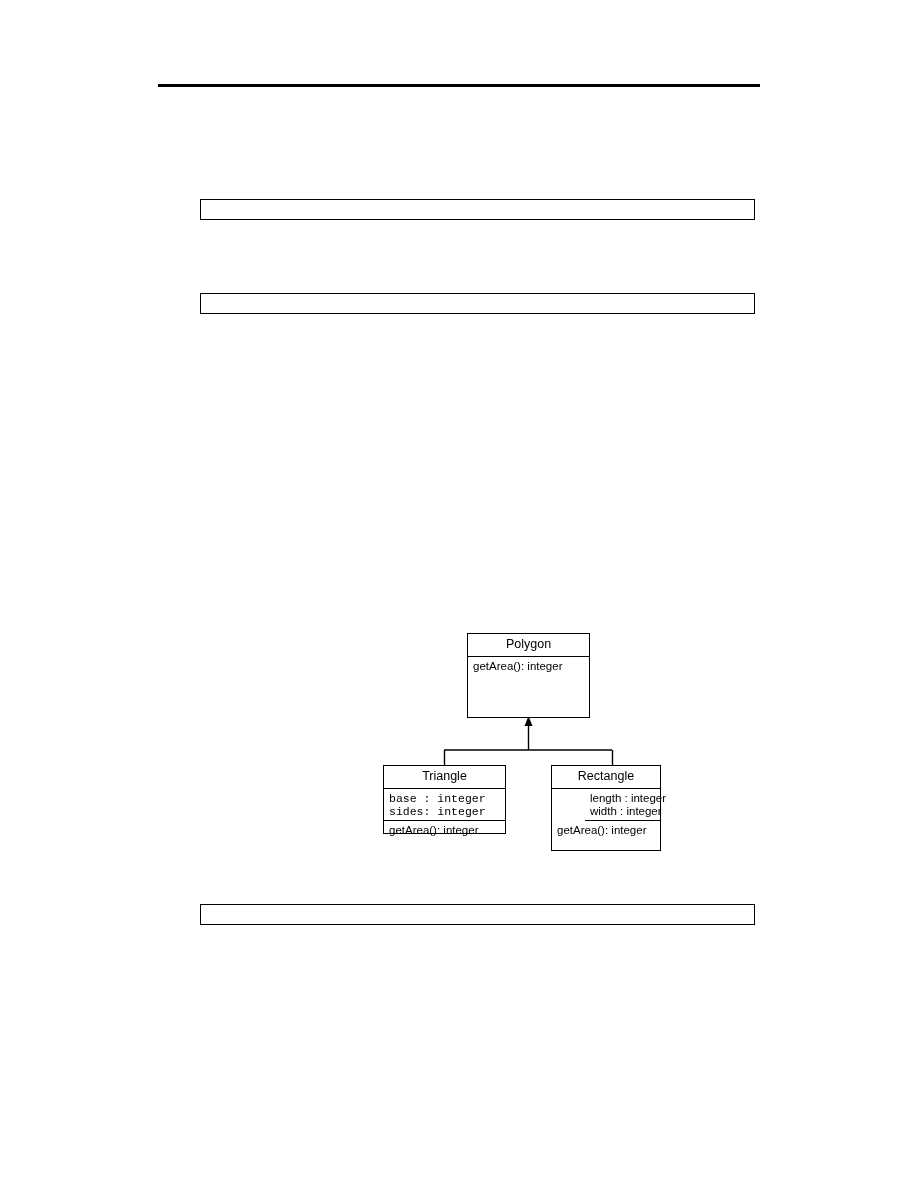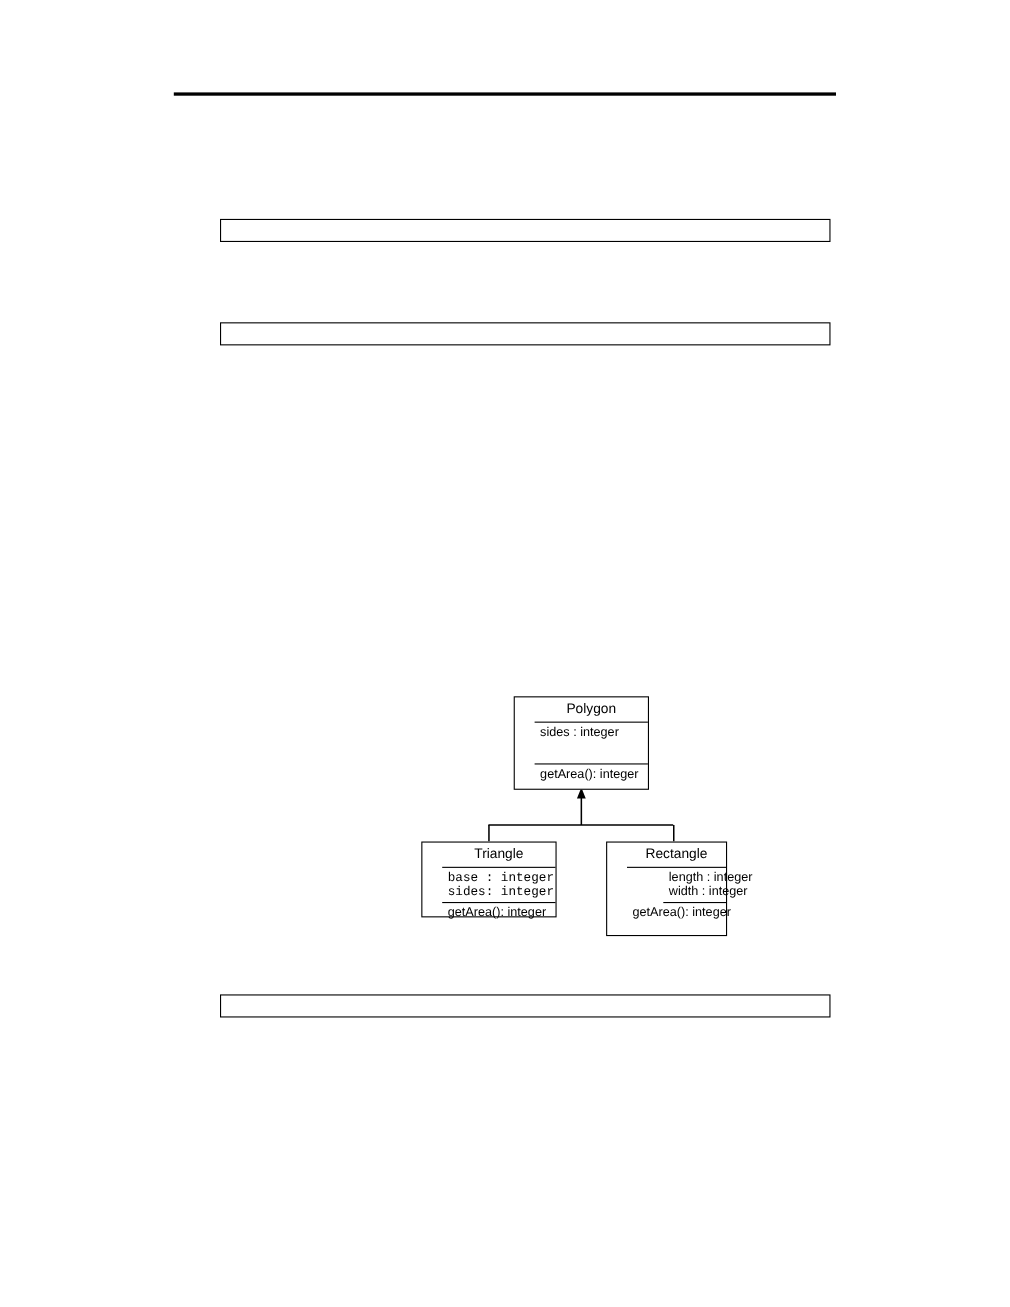--- a/index.html
+++ b/index.html
@@ -52,21 +52,20 @@
     height: 235px;
   }
 
   .uml-class {
     position: absolute;
     border: 1px solid #000000;
     background: #ffffff;
     box-sizing: border-box;
     font-size: 11.5px;
     line-height: 1.0;
-    padding-left: 18px;
   }
   .uml-name {
     text-align: center;
     padding: 4px 4px 5px 4px;
     border-bottom: 1px solid #000000;
     font-size: 12.5px;
     box-sizing: border-box;
   }
   .uml-attrs {
     padding: 3px 5px 4px 5px;
@@ -144,23 +143,20 @@
 
       <line x1="74.5" y1="125" x2="74.5" y2="140" stroke="#000000" stroke-width="1.4"></line>
 
       <line x1="242.5" y1="125" x2="242.5" y2="140" stroke="#000000" stroke-width="1.4"></line>
 
       <polygon points="158.5,91 154.5,101 162.5,101" fill="#000000"></polygon>
     </svg>
 
     <div class="uml-class" id="uml-class-polygon">
       <div class="uml-name">Polygon</div>
-      <div class="uml-attrs">
-        <span class="uml-line">sides : integer</span>
-      </div>
       <div class="uml-ops">
         <span class="uml-line">getArea(): integer</span>
       </div>
     </div>
 
     <div class="uml-class" id="uml-class-triangle">
       <div class="uml-name">Triangle</div>
       <div class="uml-attrs">
         <span class="uml-line">base : integer</span>
         <span class="uml-line">sides: integer</span>

